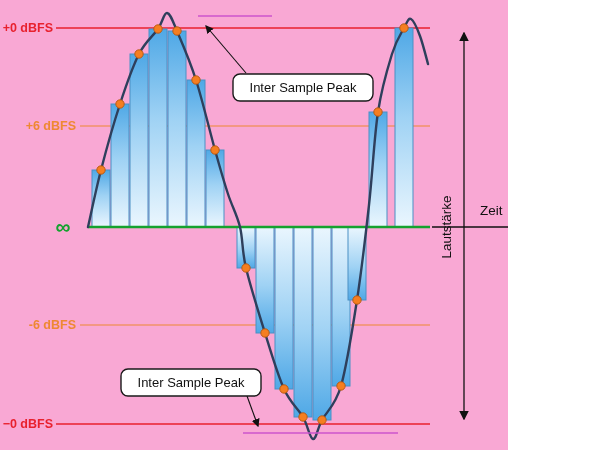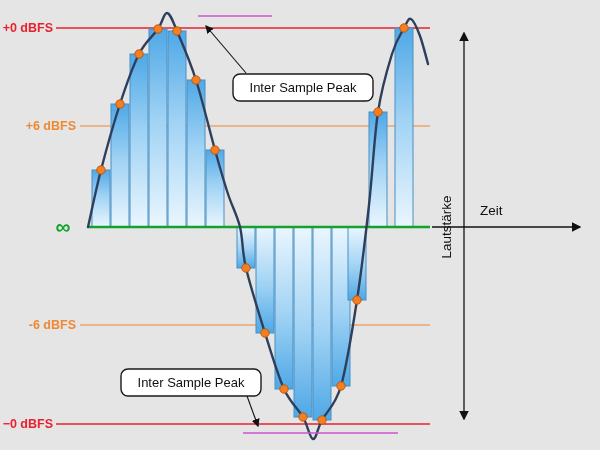--- a/index.html
+++ b/index.html
@@ -1,16 +1,16 @@
 <!DOCTYPE html>
 <html><head>
 <meta charset="utf-8">
 <style>
   html,body{margin:0;padding:0;background:#ffffff;}
-  .stage{position:relative;width:600px;height:450px;background:#e5e5e5;overflow:hidden;
+  .stage{position:relative;width:508px;height:450px;background:#f9a8d4;overflow:hidden;
          font-family:"Liberation Sans",sans-serif;}
   svg{display:block;}
   text{font-family:"Liberation Sans",sans-serif;}
   .lvl-label{font-size:12.5px;font-weight:bold;}
   .lbl-red{fill:#e8212e;}
   .lbl-orange{fill:#ee8833;}
   .lbl-green{fill:#14a22e;}
   .inf-label{font-size:21px;font-weight:bold;}
   .axis-label{font-size:13.5px;fill:#111111;}
   .callout-box{fill:#ffffff;stroke:#1a1a1a;stroke-width:1.4;}

